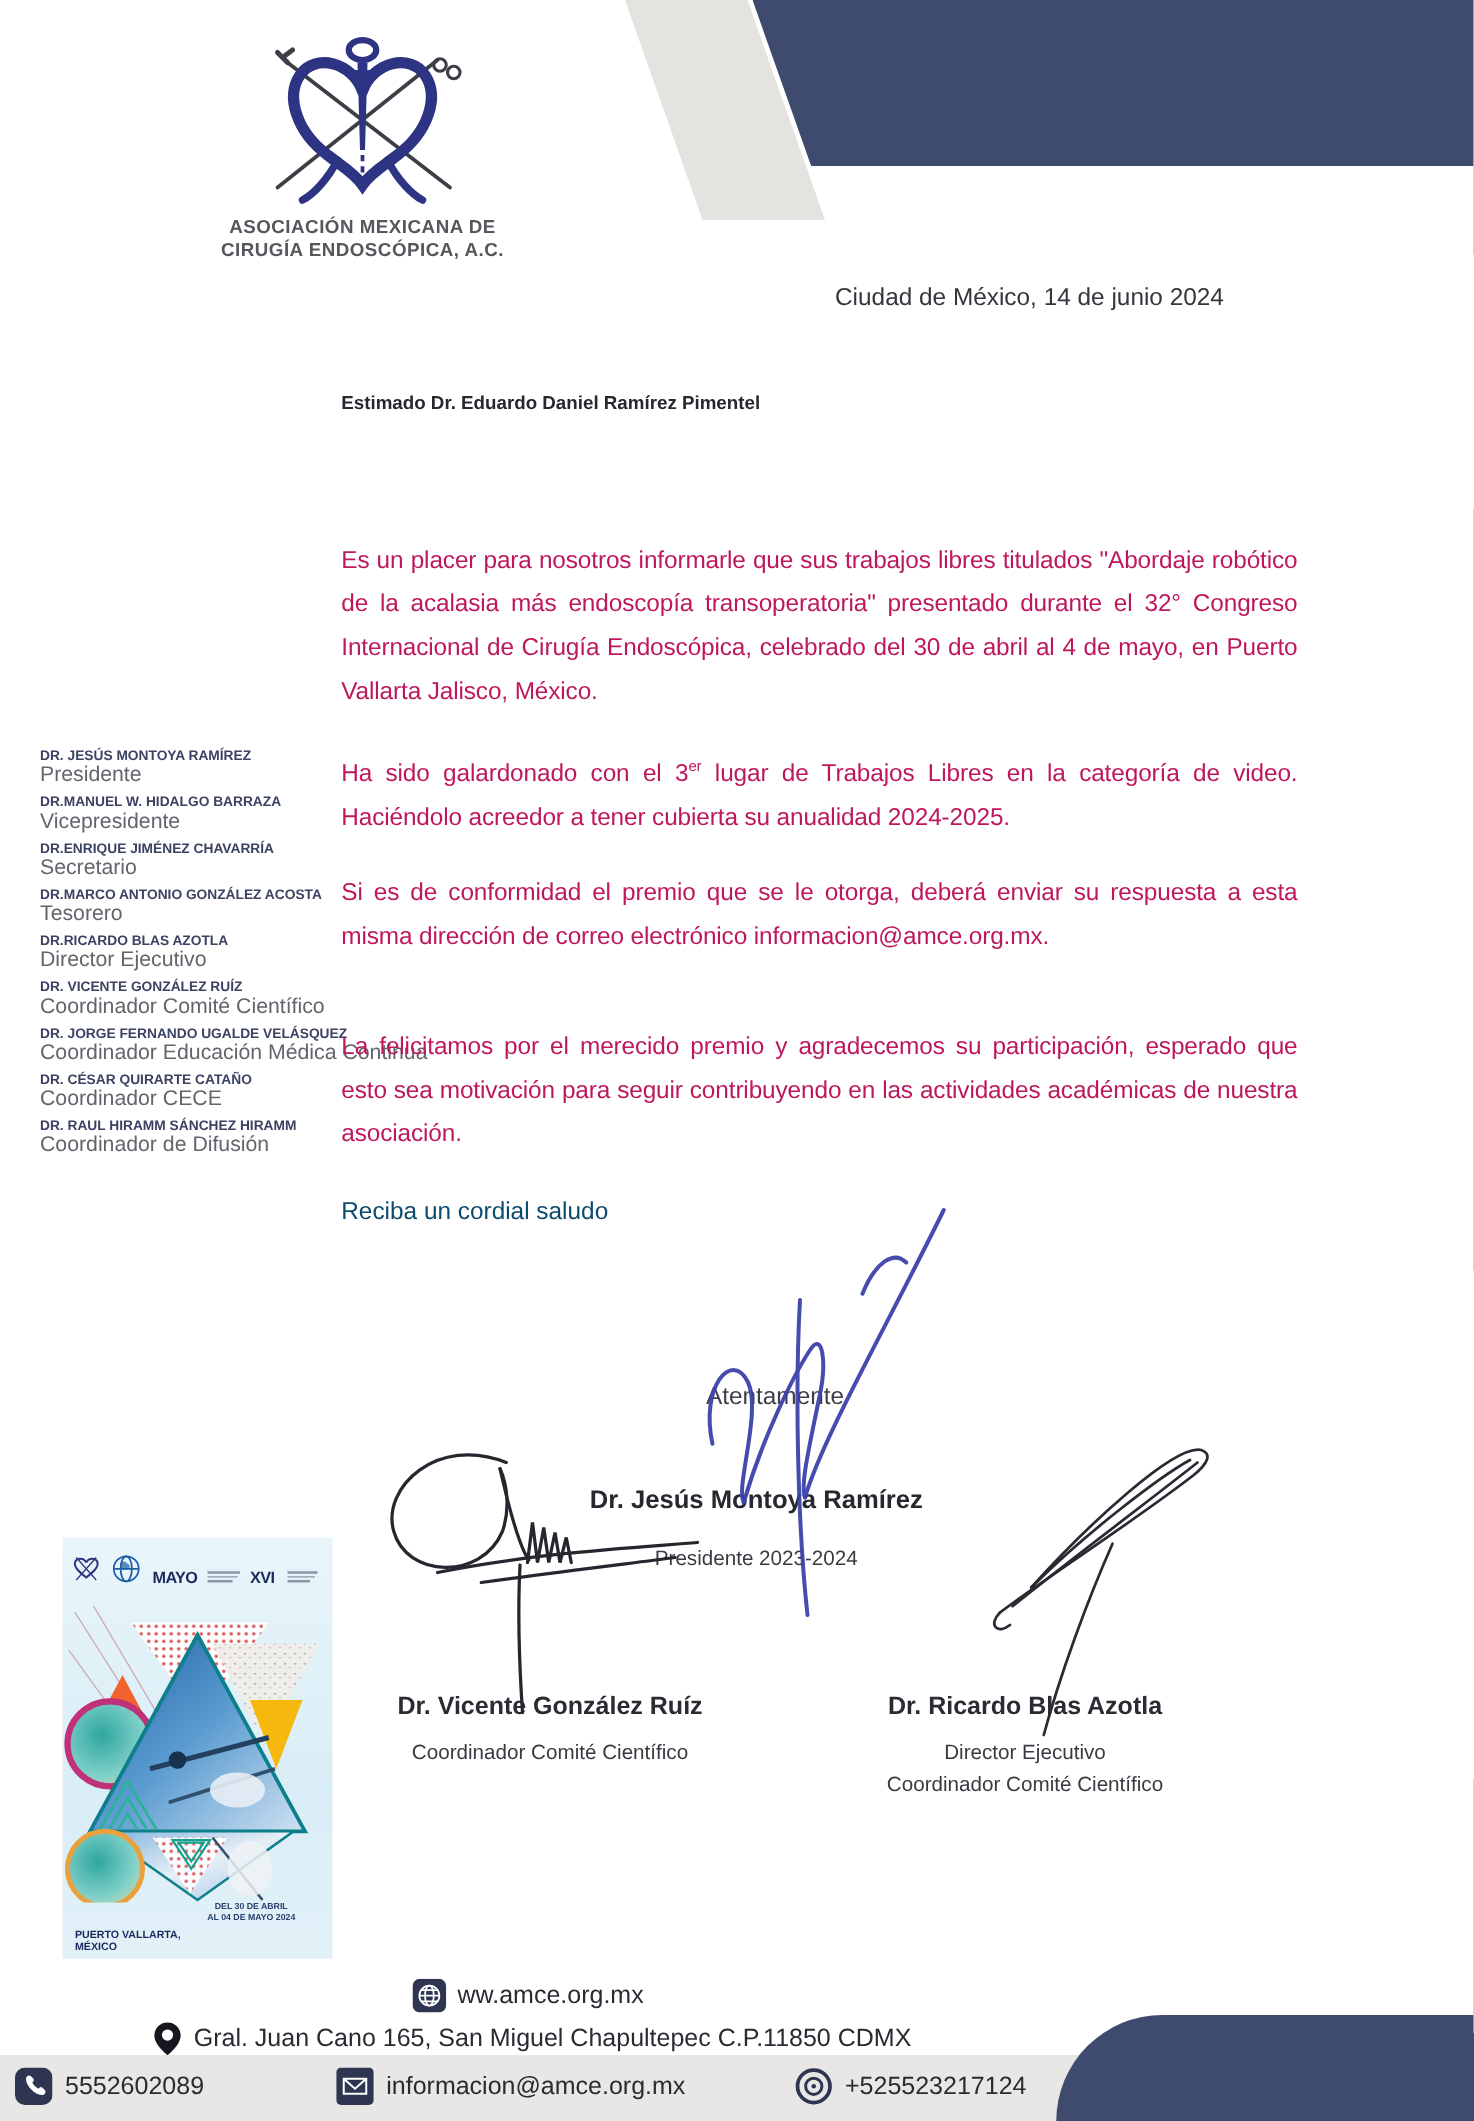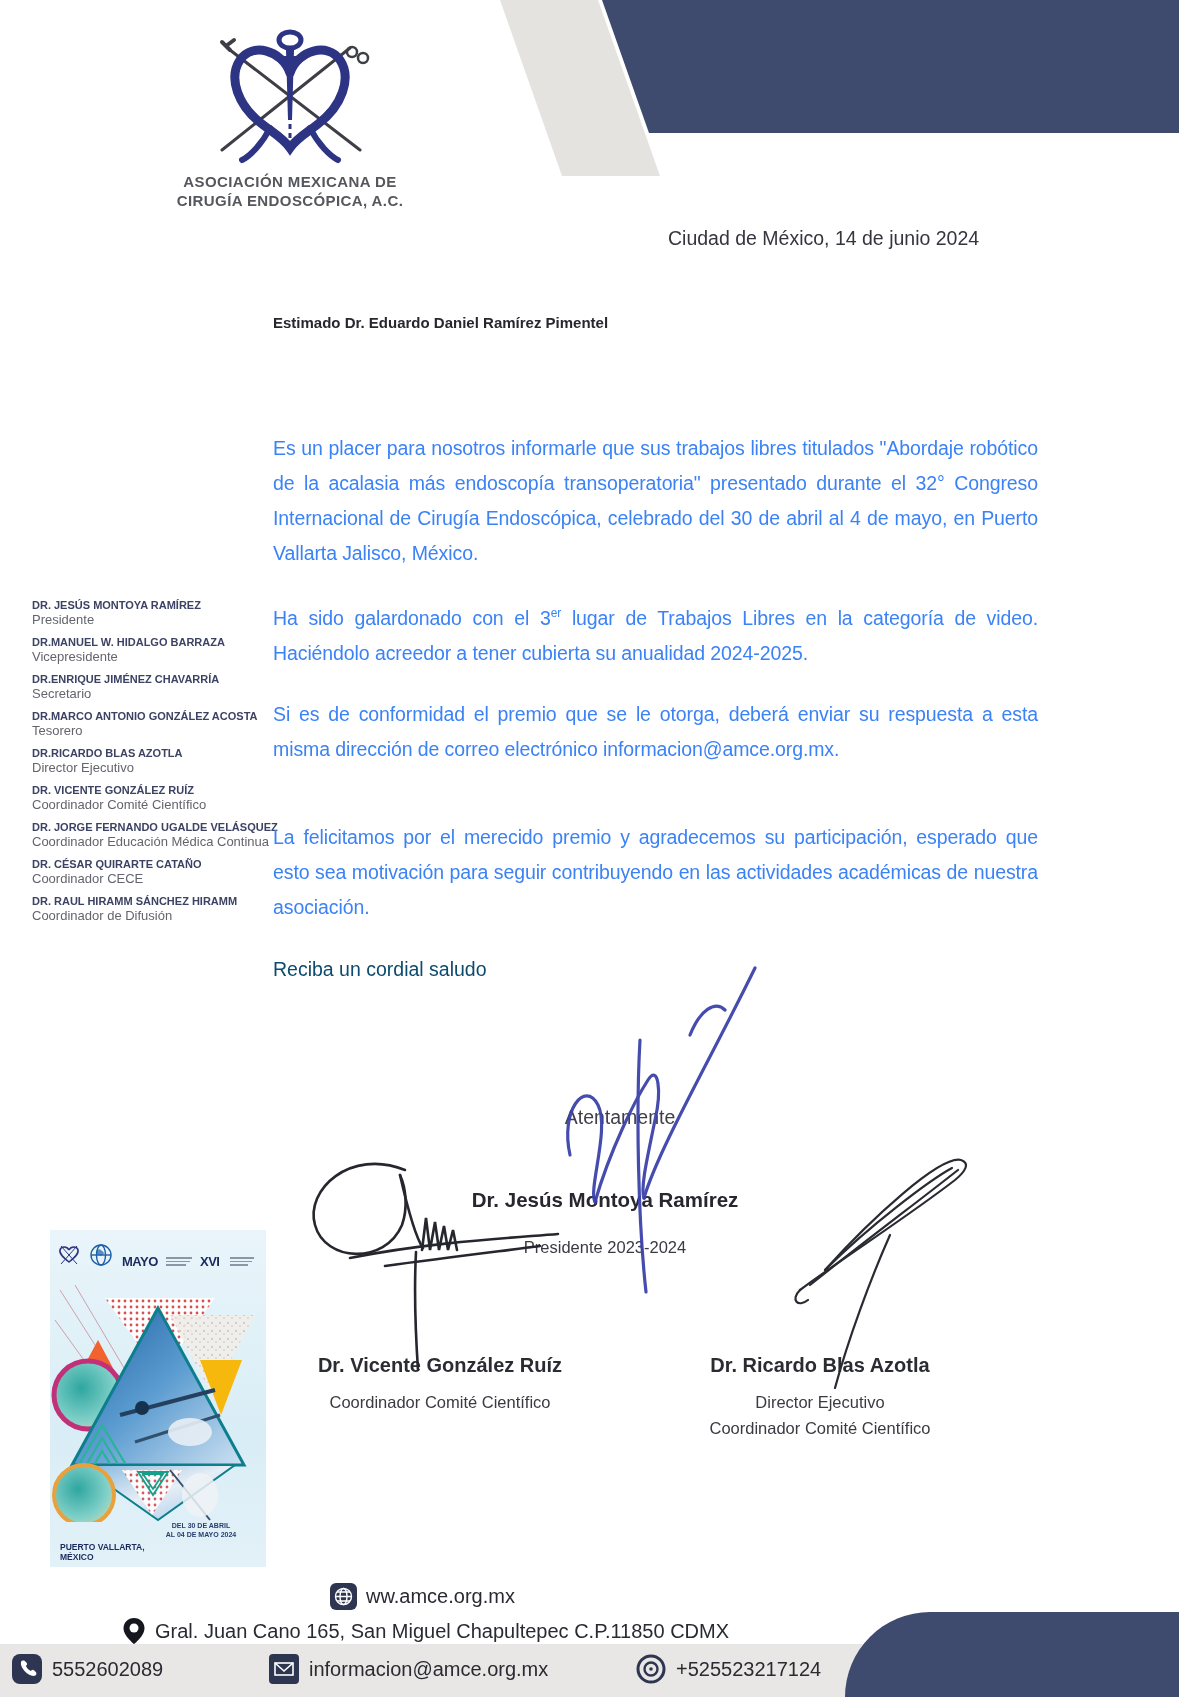--- a/index.html
+++ b/index.html
@@ -16,23 +16,23 @@
     clip-path:polygon(14px 0,591px 0,591px 133px,61px 133px);}
   
   #org-name{left:140px;top:172px;width:300px;text-align:center;
     font-size:15px;font-weight:bold;color:#56575d;letter-spacing:.4px;line-height:19px;}
   
   #date-line{left:668px;top:227px;font-size:19.5px;color:#35353d;}
   
   #board{left:32px;top:598px;width:250px;}
   .board-item{margin-bottom:8px;}
   .board-name{font-size:11px;font-weight:bold;color:#3c4263;white-space:nowrap;line-height:15px;}
-  .board-role{font-size:13px;color:#64646d;white-space:nowrap;line-height:14px;}
-  
-  .body-text{left:273px;width:765px;font-size:19.5px;line-height:35px;color:#3b82f6;
+  .board-role{font-size:17px;color:#64646d;white-space:nowrap;line-height:14px;}
+  
+  .body-text{left:273px;width:765px;font-size:19.5px;line-height:35px;color:#be185d;
     text-align:justify;letter-spacing:-0.1px;margin:0;}
   #salutation{left:273px;top:314px;font-size:15px;font-weight:bold;color:#27272f;}
   #p1{top:431px;}
   #p2{top:596px;}
   #p3{top:697px;}
   #p4{top:820px;}
   sup{font-size:12px;}
   #closing{left:273px;top:958px;font-size:19.5px;color:#0c4a6e;}
   #attentively{left:530px;top:1106px;width:180px;text-align:center;font-size:19.5px;color:#3f3f47;}
   #president-name{left:455px;top:1188px;width:300px;text-align:center;

